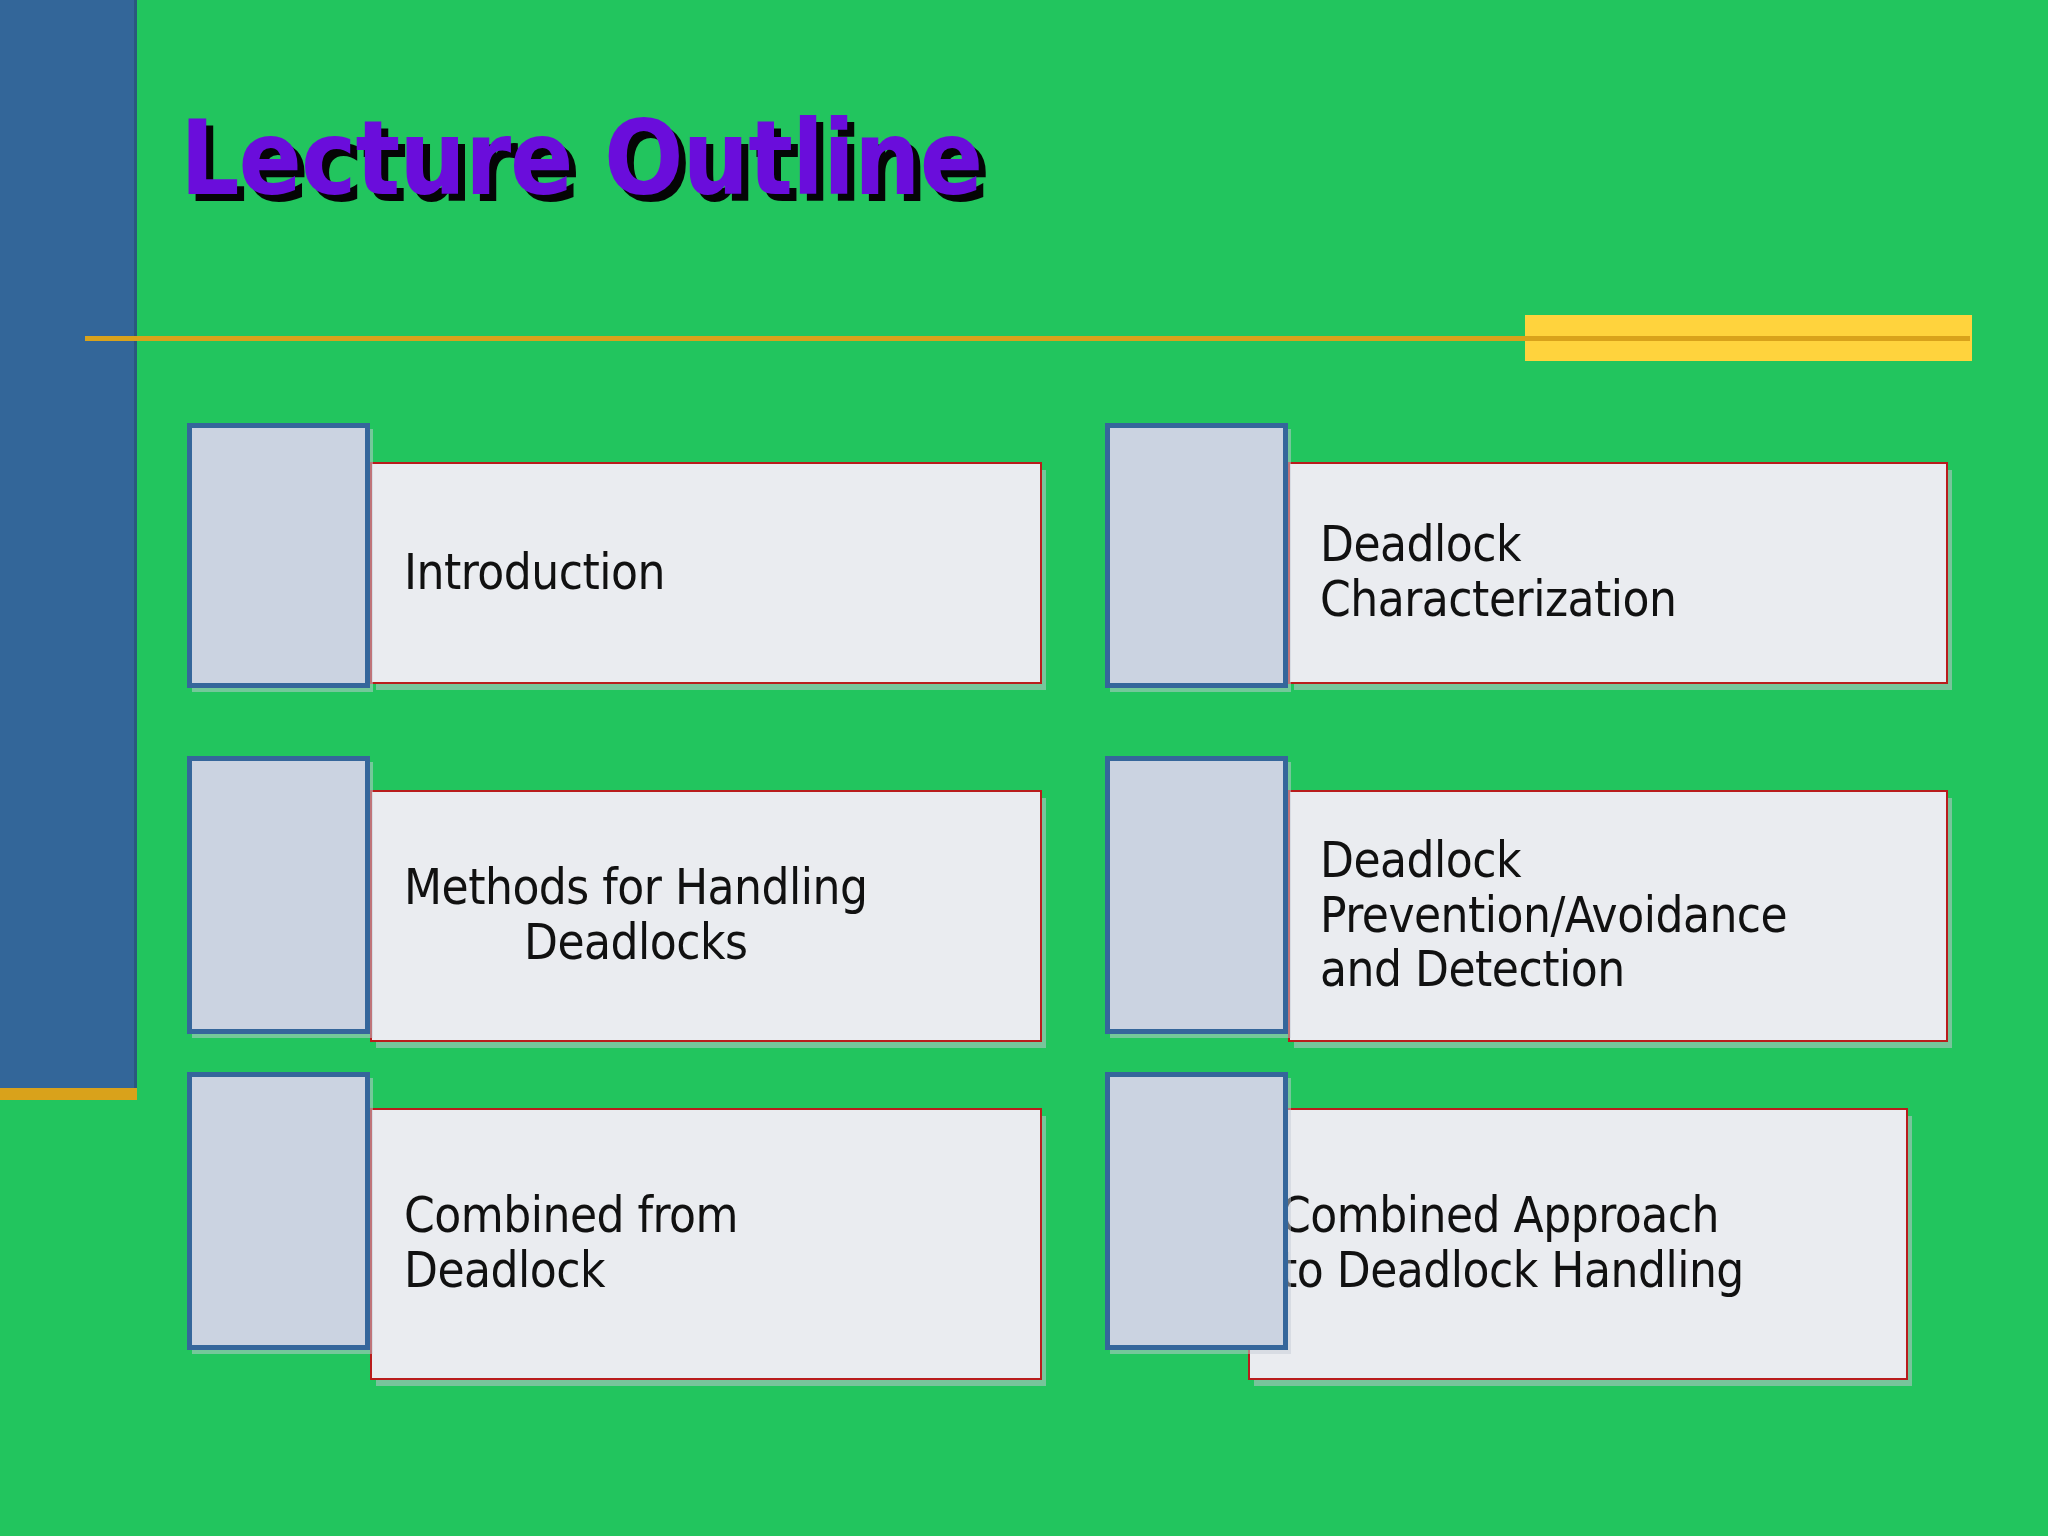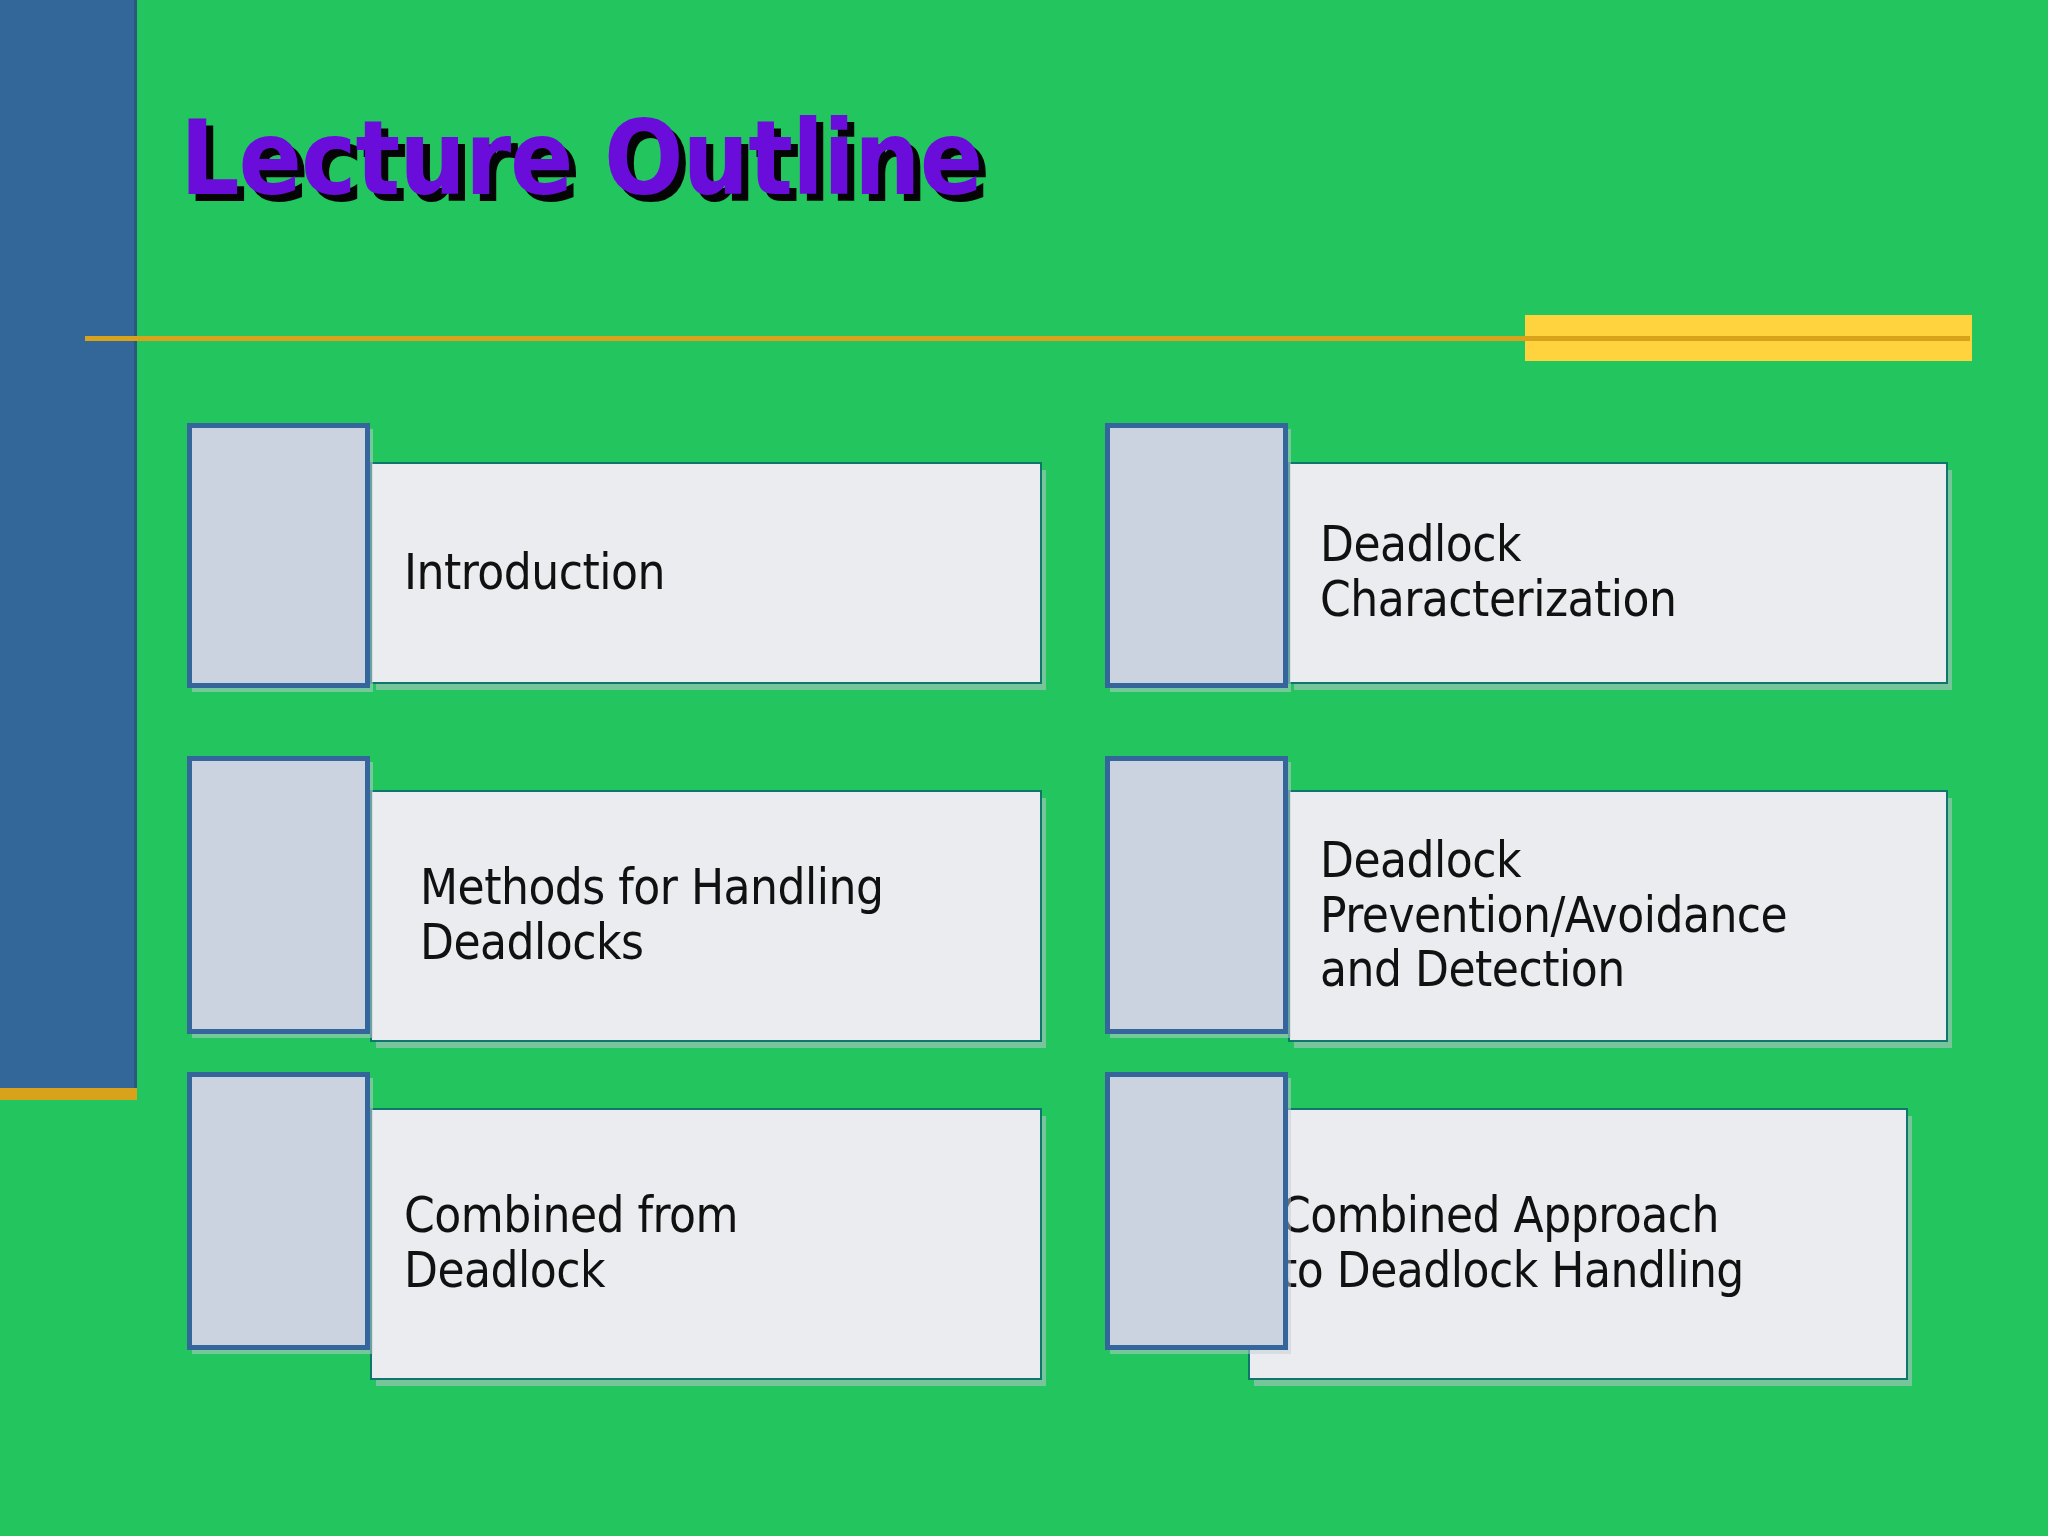--- a/index.html
+++ b/index.html
@@ -88,21 +88,21 @@
   }
 
   .item {
     position: absolute;
   }
 
   
   .item-panel {
     position: absolute;
     background: #eaecf0;
-    border: 2px solid #0f766e;
+    border: 2px solid #b91c1c;
     box-sizing: border-box;
     box-shadow: 5px 7px 0 -1px rgba(190, 196, 206, 0.55);
   }
   .item-panel-inner {
     position: absolute;
     left: 0; right: 0; top: 0; bottom: 0;
     display: flex;
     align-items: center;
   }
   .item-label {
@@ -155,21 +155,21 @@
           <span class="item-label" style="padding-left:30px;">Deadlock
 Characterization</span>
         </div>
       </div>
       <div class="item-tab" style="left:1105px; top:423px; width:183px; height:265px;"></div>
     </div>
 
     <div class="item">
       <div class="item-panel" style="left:370px; top:790px; width:672px; height:252px;">
         <div class="item-panel-inner">
-          <span class="item-label" style="padding-left:48px;">Methods for Handling
+          <span class="item-label" style="padding-left:32px;text-align:center;">Methods for Handling
 Deadlocks</span>
         </div>
       </div>
       <div class="item-tab" style="left:187px; top:756px; width:183px; height:278px;"></div>
     </div>
 
     <div class="item">
       <div class="item-panel" style="left:1288px; top:790px; width:660px; height:252px;">
         <div class="item-panel-inner">
           <span class="item-label" style="padding-left:30px;">Deadlock

